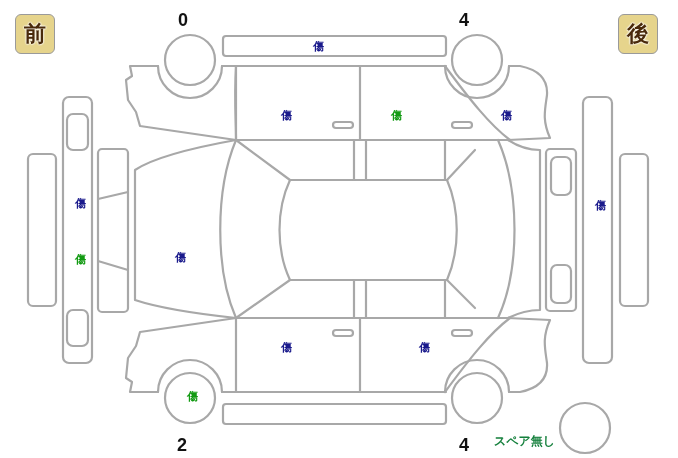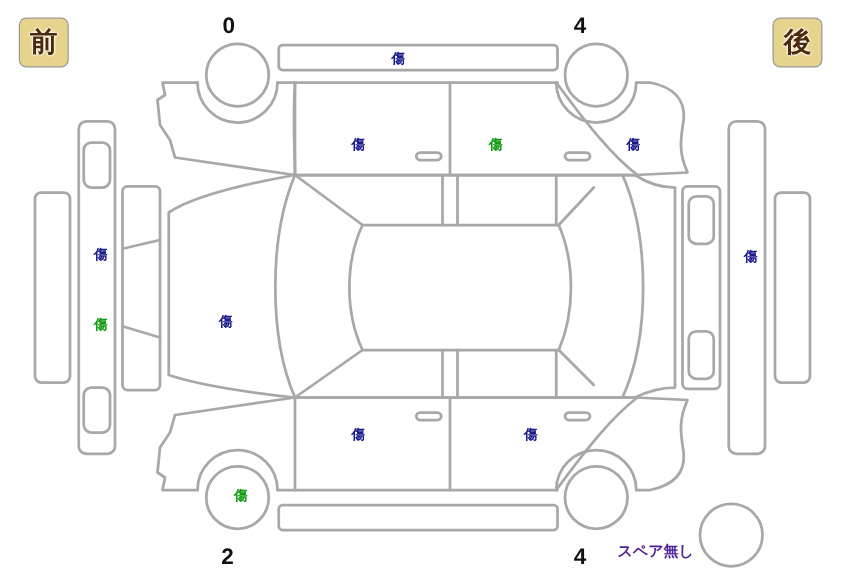--- a/index.html
+++ b/index.html
@@ -7,21 +7,21 @@
   #diagram { position:absolute; left:0; top:0; }
   .badge {
     position:absolute; width:40px; height:40px; border-radius:6px;
     background:#e6d48c; border:1px solid #9a9a9a; box-sizing:border-box;
     display:flex; align-items:center; justify-content:center;
     font-size:22px; font-weight:bold; color:#4a2a0a;
     text-shadow: 0 0 2px #fff, 0 0 2px #fff, 0 0 2px #fff;
   }
   .num { position:absolute; font-family:"Liberation Sans", sans-serif; font-weight:bold; font-size:18px; color:#111; }
   .mark { position:absolute; font-size:11px; font-weight:bold; line-height:11px; }
-  .spare { position:absolute; font-size:12px; color:#4c1d95; font-weight:bold; }
+  .spare { position:absolute; font-size:12px; color:#15803d; font-weight:bold; }
 </style>
 </head>
 <body>
 
 <svg id="diagram" width="678" height="458" viewBox="0 0 678 458" xmlns="http://www.w3.org/2000/svg">
   <g fill="none" stroke="#a8a8a8" stroke-width="2.2" stroke-linejoin="round" stroke-linecap="round">
 
     <g>
 
       <circle cx="190" cy="60" r="25"></circle>

